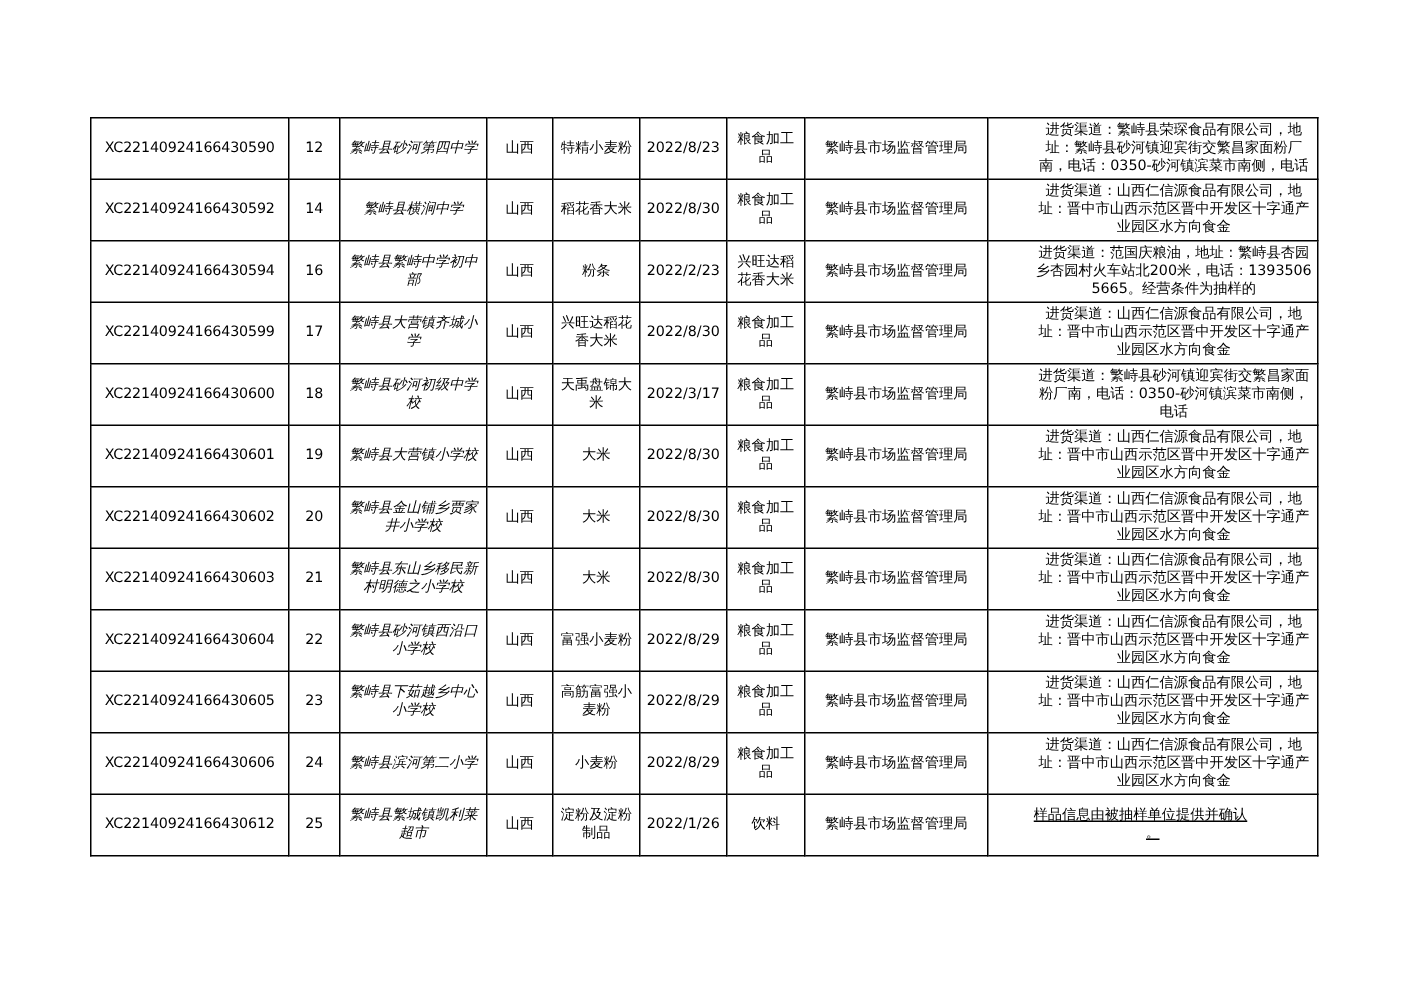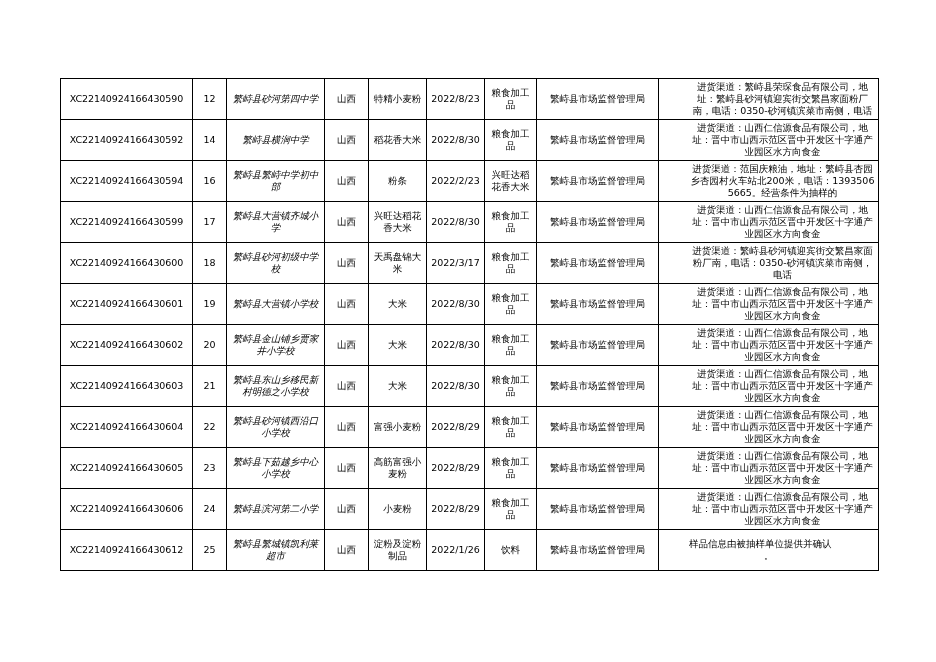--- a/index.html
+++ b/index.html
@@ -89,20 +89,21 @@
   tr.r8 td { height: 30px; }
   tr.r9 td { height: 32px; }
   tr.r10 td { height: 32px; }
   tr.r11 td { height: 32px; }
   tr.r12 td { height: 32px; }
   tr.r13 td { height: 30px; }
   tr.r14 td { height: 36px; }
   td.remark.last {
     text-align: left;
     line-height: 12px;
+    text-decoration: underline;
   }
   td.remark.last .tail {
     display: block;
     text-align: center;
     font-size: 9px;
   }
 </style>
 </head>
 <body>
 

